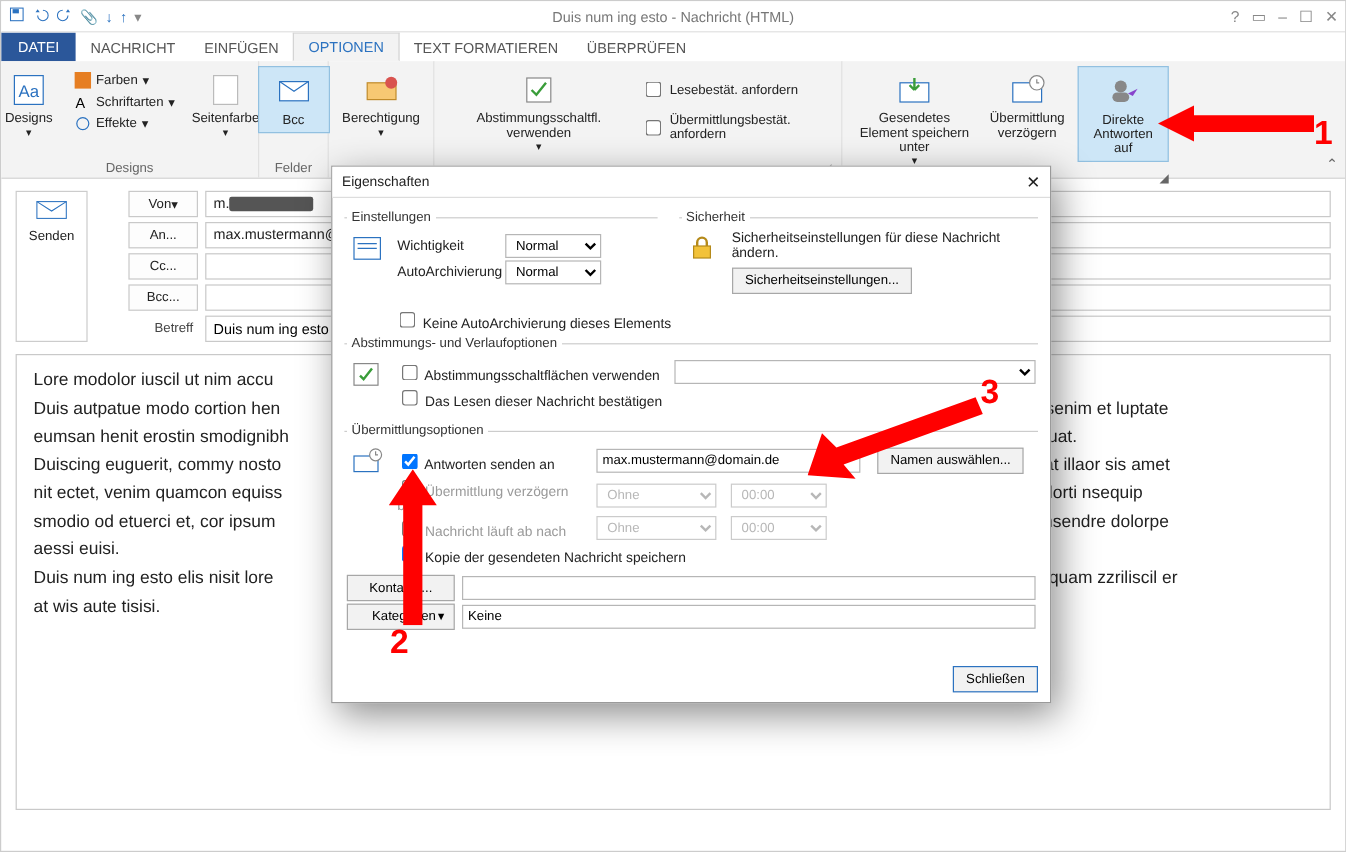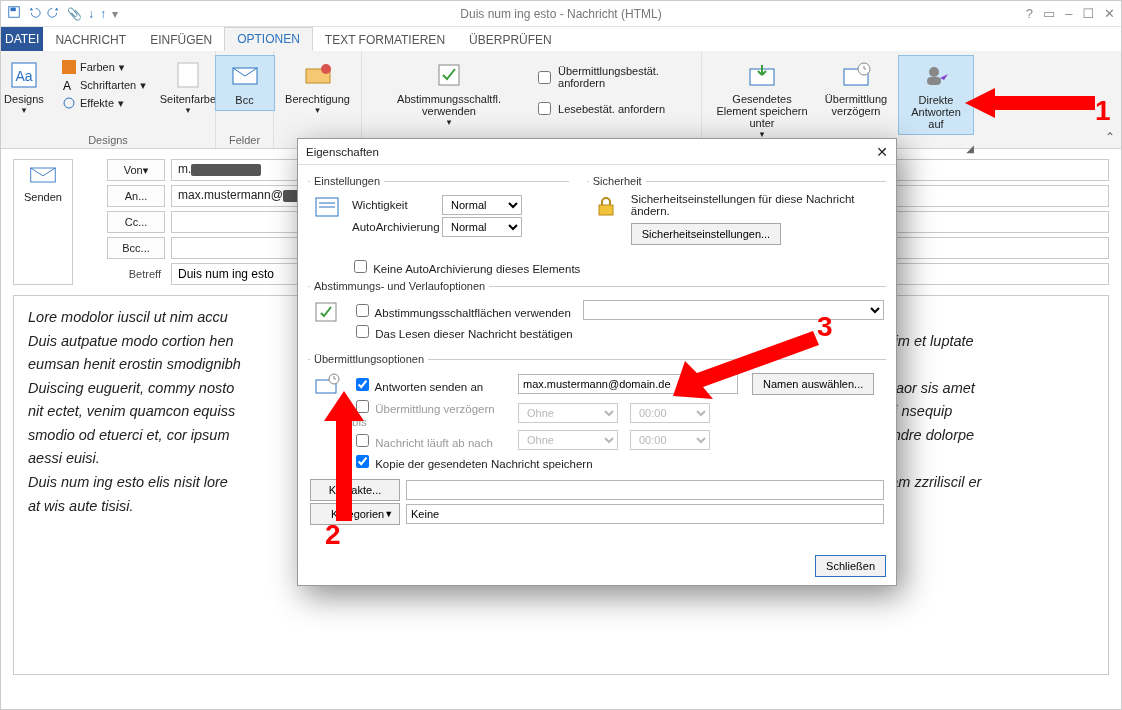--- a/index.html
+++ b/index.html
@@ -52,21 +52,21 @@
   .ribbon-tab {
     padding: 4px 12px;
     font-size: 12px;
     color: #555;
     cursor: pointer;
     text-transform: uppercase;
   }
   .ribbon-tab.file {
     background: #2b579a;
     color: #fff;
-    padding: 5px 4px;
+    padding: 5px 14px;
   }
   .ribbon-tab.active {
     color: #2b72c0;
     border: 1px solid #d4d4d4;
     border-bottom: 1px solid #f3f3f3;
     background: #f3f3f3;
   }
   
   .ribbon {
     height: 98px;
@@ -141,27 +141,26 @@
   
   .body-text {
     margin: 0 12px;
     border:1px solid #c9c9c9;
     padding: 12px 14px;
     height: 380px;
     font-size: 14.5px;
     line-height: 1.35;
     color:#222;
     background:#fff;
-    font-style:italic;
   }
   .body-text p { margin: 0 0 4px 0; }
   
   .modal {
     position:absolute;
-    left: 296px; top: 137px;
+    left: 275px; top: 137px;
     width: 600px;
     background:#fff;
     border:1px solid #9a9a9a;
     box-shadow: 6px 10px 30px rgba(0,0,0,0.45);
     font-size:11.5px;
     z-index:10;
   }
   .modal-title {
     height:26px; display:flex; align-items:center; justify-content:space-between;
     padding:0 8px; background:#fff; border-bottom:1px solid #ddd;
@@ -311,25 +310,25 @@
         <svg viewBox="0 0 32 32">
             <rect x="6" y="6" width="20" height="20" fill="#fff" stroke="#888"></rect>
             <path d="M10 16l4 4 8-10" fill="none" stroke="#3a9d3a" stroke-width="2"></path>
           </svg>
         <span>Abstimmungsschaltfl. verwenden</span>
           <span style="font-size:9px">▾</span>
       </div>
       <div style="display:flex;flex-direction:column;gap:6px;padding-top:8px">
         <label class="checkbox-row">
             <input type="checkbox" style="">
-            <span>Übermittlungsbestät. anfordern</span>
+            <span>Lesebestät. anfordern</span>
           </label>
         <label class="checkbox-row">
             <input type="checkbox" style="">
-            <span>Lesebestät. anfordern</span>
+            <span>Übermittlungsbestät. anfordern</span>
           </label>
       </div>
     </div>
     <div class="group-label" style="display:flex">
         <span style="flex:1"></span>
         <span class="dialog-launcher">◢</span>
       </div>
   </div>
 
   <div class="ribbon-group" style="width:280px;border-right:none">

